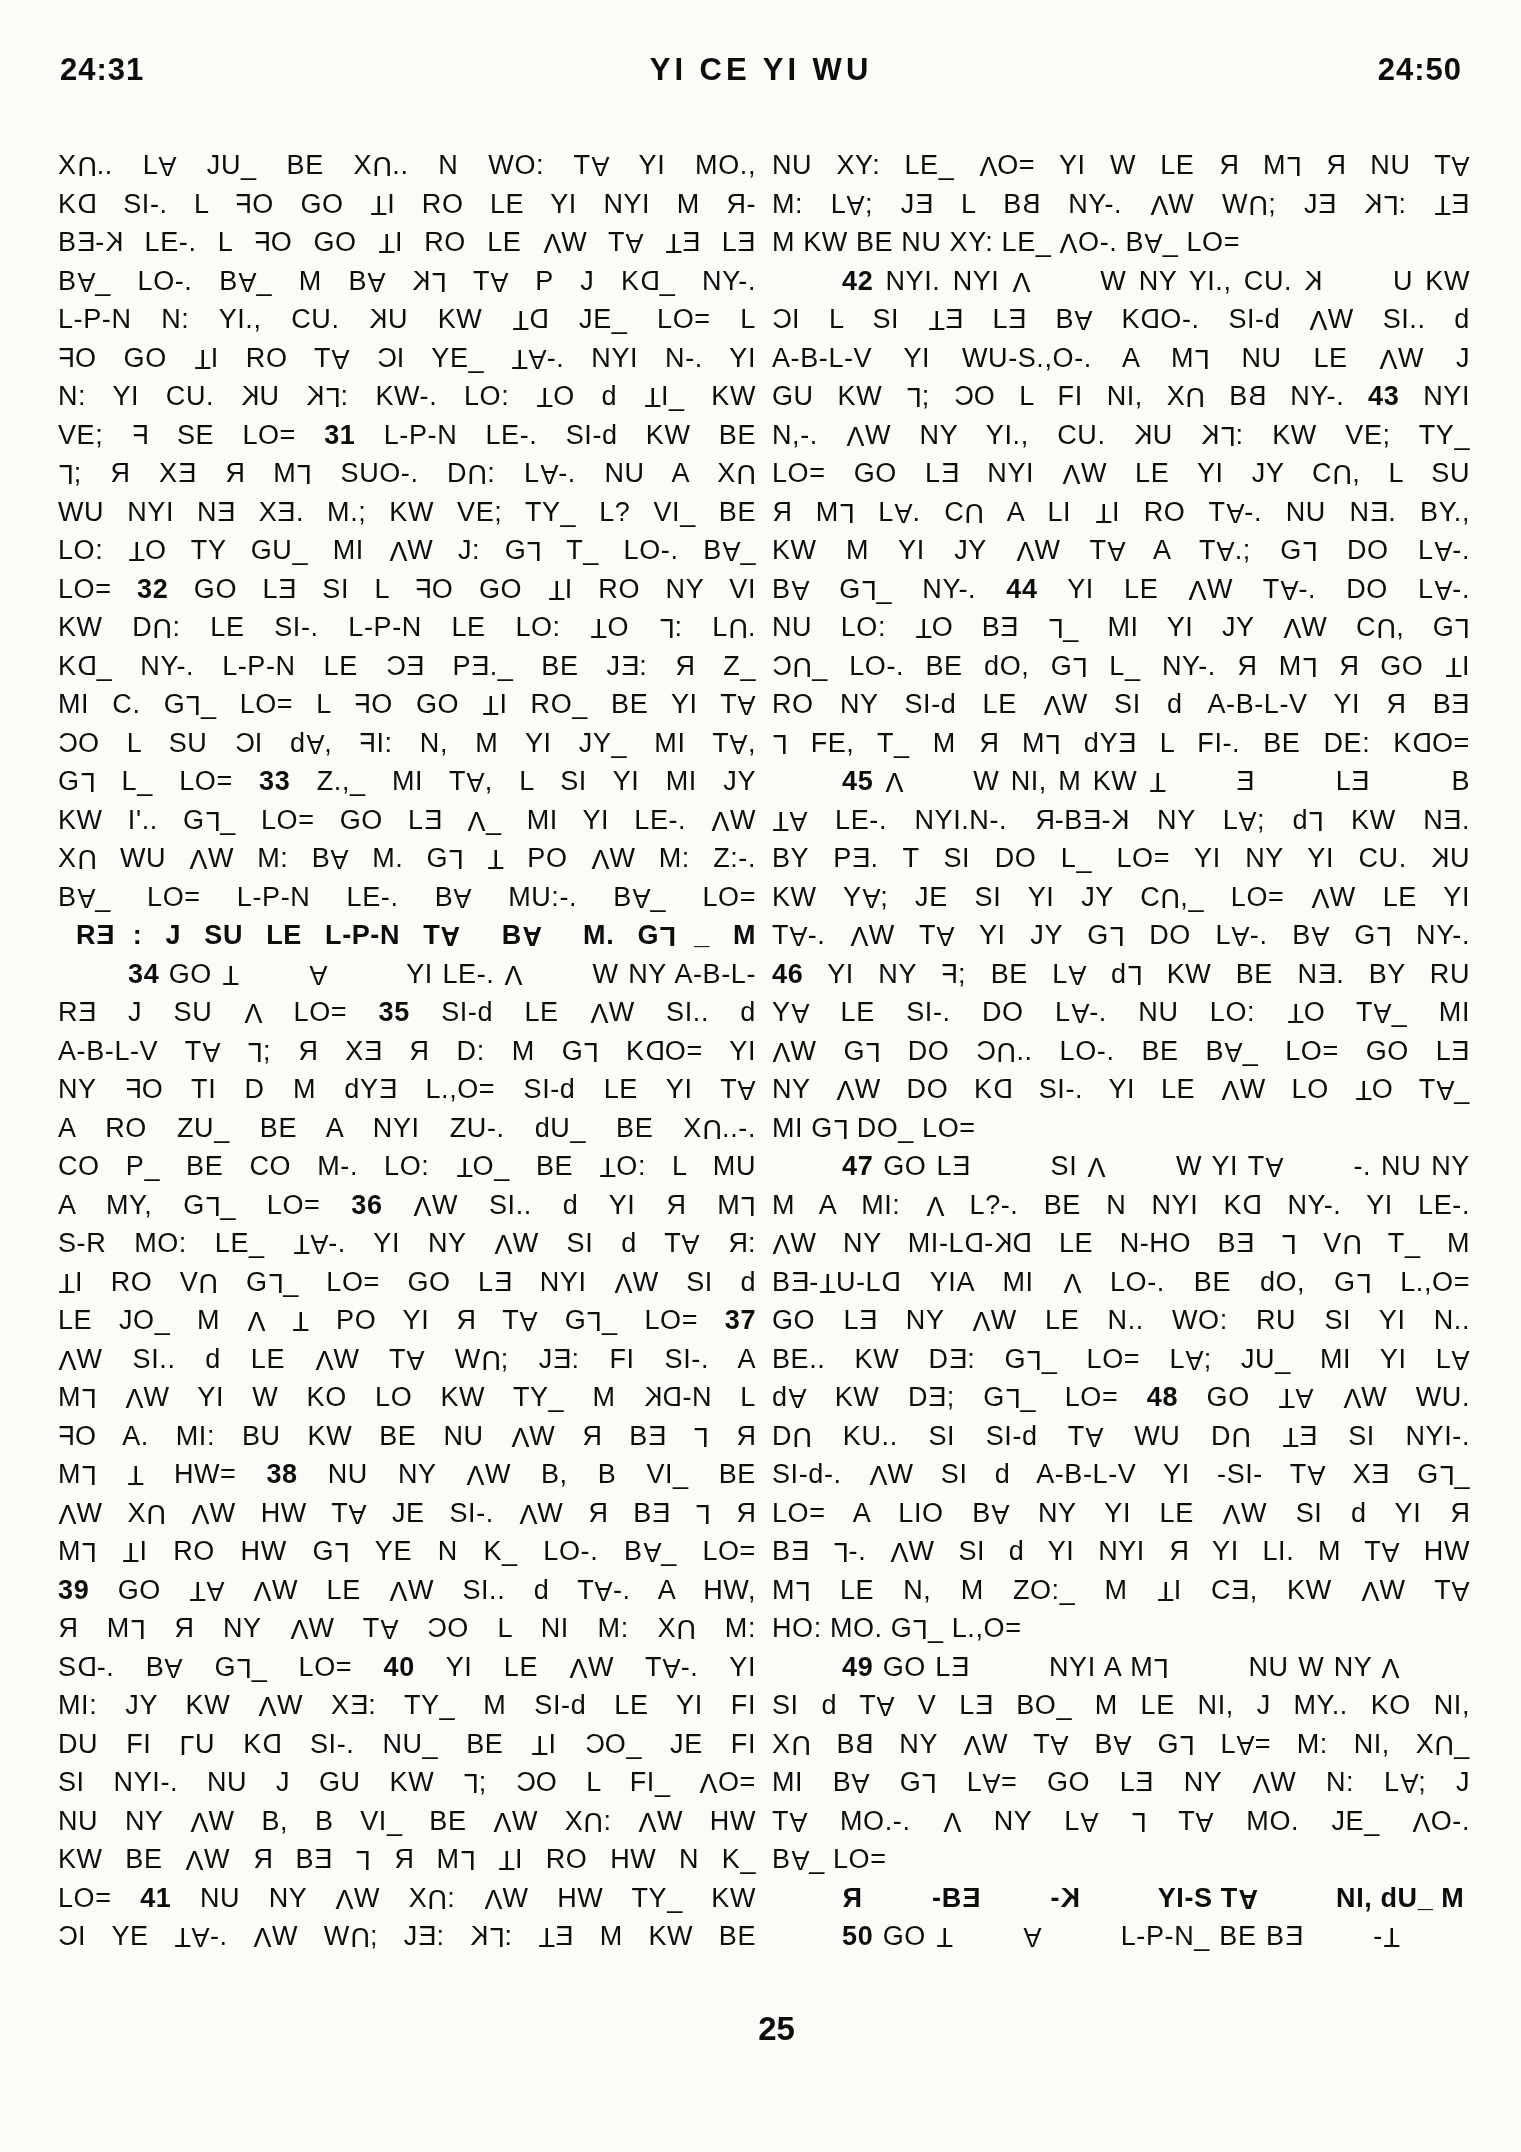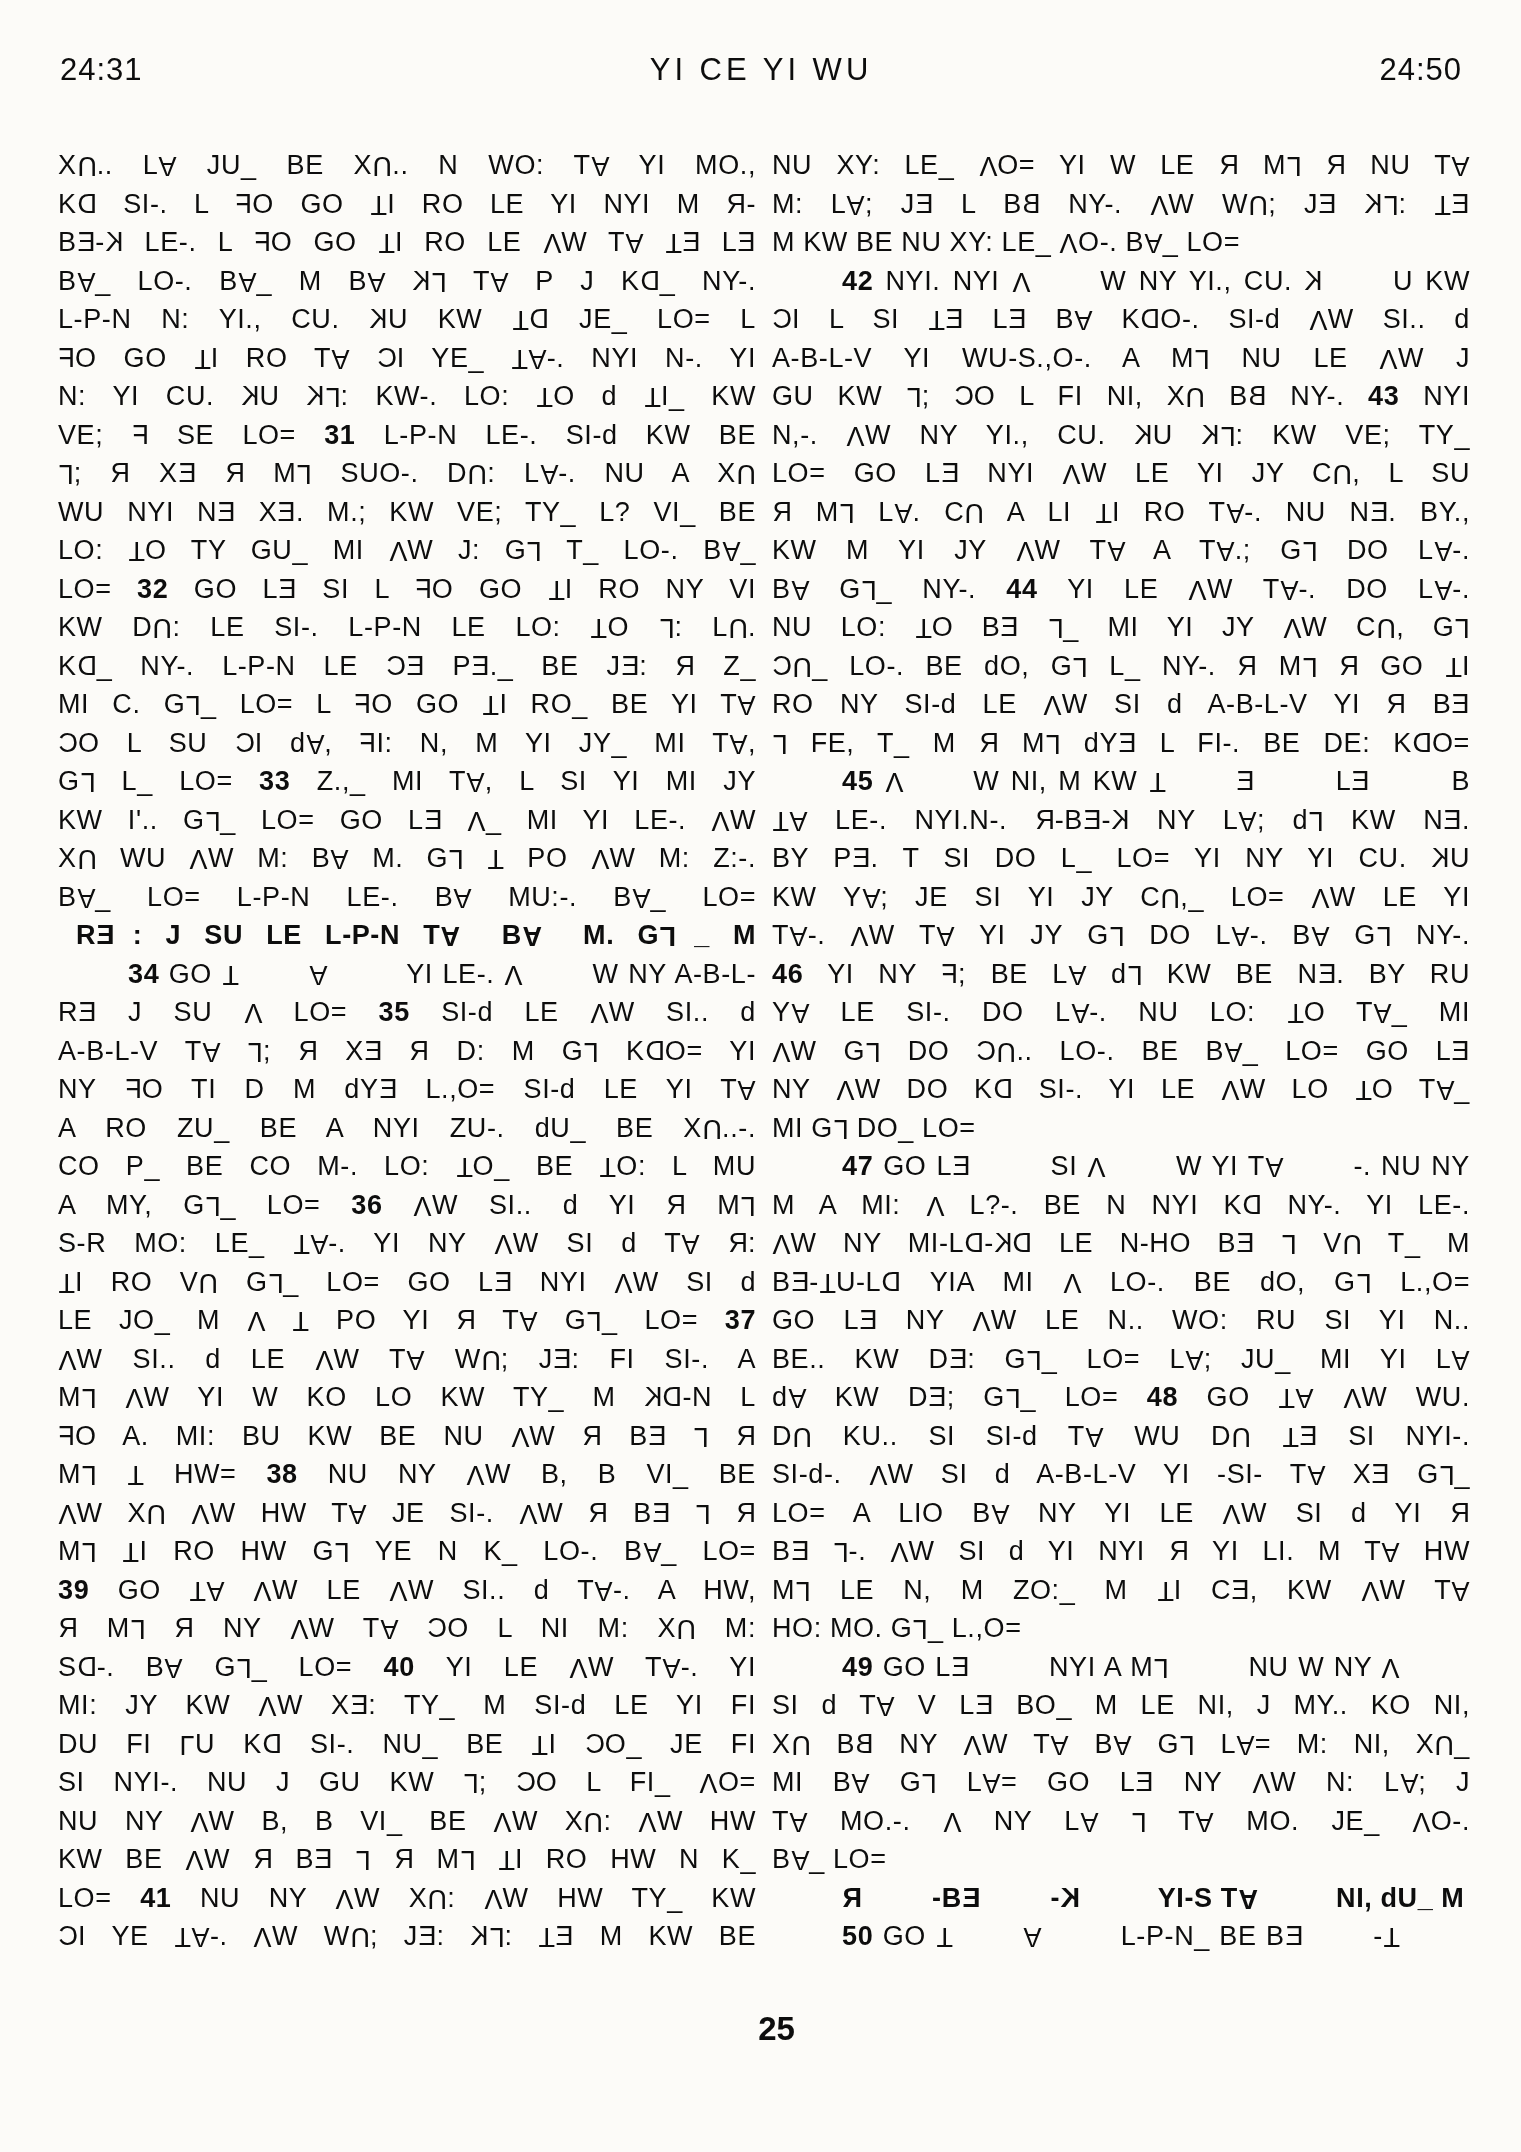--- a/index.html
+++ b/index.html
@@ -6,21 +6,21 @@
   body{
     width:1521px;height:2152px;position:relative;
     background:#fcfbf8;color:#0d0d0d;
     font-family:"Liberation Sans","DejaVu Sans",sans-serif;
     overflow:hidden;
   }
   .page{position:absolute;inset:0;}
   .header{
     position:absolute;top:52px;left:60px;width:1402px;
     display:flex;justify-content:space-between;align-items:baseline;
-    font-weight:400;font-size:31px;letter-spacing:1px;
+    font-weight:700;font-size:31px;letter-spacing:1px;
   }
   .header .title{letter-spacing:4px;text-align:right;}
   .columns{
     position:absolute;top:146px;left:58px;width:1412px;
     display:flex;gap:16px;
   }
   .col{width:698px;font-size:27px;line-height:38.5px;letter-spacing:0.6px;}
   .line{
     height:38.5px;overflow:hidden;white-space:normal;
     text-align:justify;text-align-last:justify;

